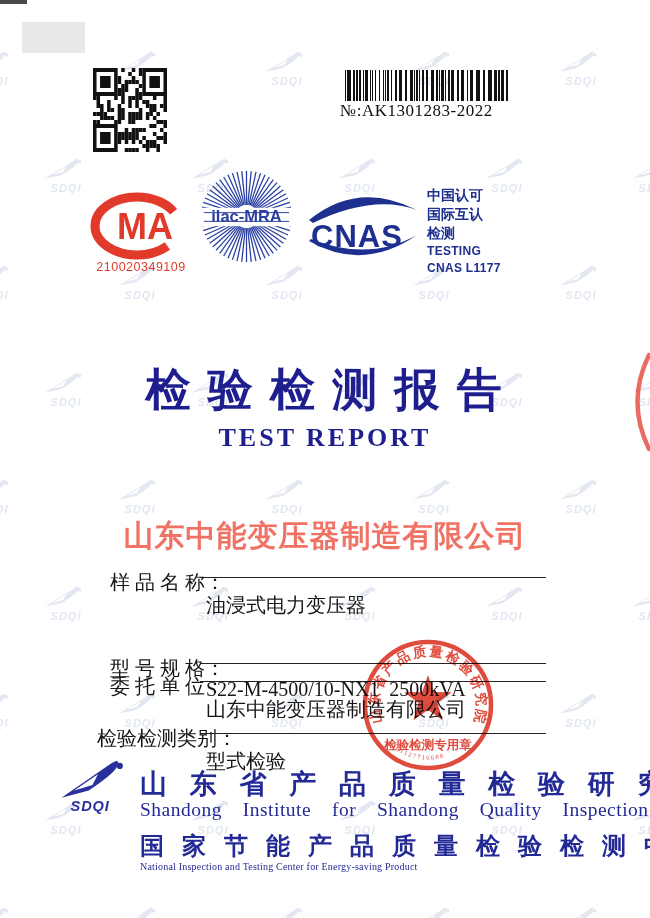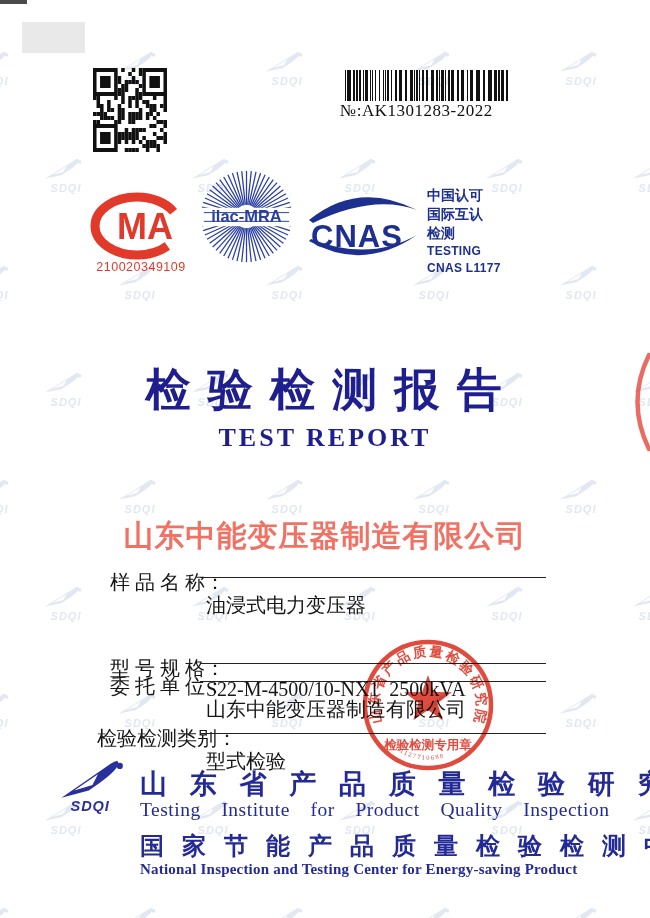--- a/index.html
+++ b/index.html
@@ -51,21 +51,21 @@
   .field .line{position:absolute;left:200px;width:346px;border-bottom:1.5px solid #222;}
   
   .stamp{left:352px;top:636px;mix-blend-mode:multiply;opacity:.92;}
   .stamp-edge{left:622px;top:352px;opacity:.8;}
   
   .sdqi-logo{left:56px;top:756px;}
   .f-line{left:140px;color:#232a96;white-space:pre;}
   .f1{top:766px;font-size:27px;font-weight:600;letter-spacing:8px;}
   .f1en{top:799px;font-size:19.5px;letter-spacing:.5px;word-spacing:5px;}
   .f2{top:830px;font-size:24px;font-weight:600;letter-spacing:6px;}
-  .f2en{top:861px;font-size:15px;font-weight:bold;letter-spacing:.2px;}
+  .f2en{top:861px;font-size:10px;font-weight:normal;letter-spacing:.2px;}
 </style>
 </head>
 <body>
 
 <div class="page">
 
   <div class="abs" id="wm-layer">
       <div class="wm" style="left: -35px; top: 50px;">
         <svg width="50" height="27" viewBox="0 0 90 50">
           <path d="M6,40 L58,8 Q72,-2 67,10 Q63,17 36,34 Z" fill="#e2e7f2"></path>
@@ -768,17 +768,17 @@
     <path d="M27,3 Q4,50 27,97" fill="none" stroke="#e4473a" stroke-width="4.5" stroke-linecap="round"></path>
   </svg>
 
   <svg class="abs sdqi-logo" width="82" height="60" viewBox="0 0 90 62">
     <path d="M6,44 L58,8 Q72,-2 67,10 Q63,18 36,36 Z" fill="#2a2f9e"></path>
     <path d="M20,36 L46,18 L40,30 Z" fill="#ffffff"></path>
     <circle cx="70" cy="9" r="3.4" fill="#2a2f9e"></circle>
     <text x="16" y="58" font-family="Liberation Sans, sans-serif" font-style="italic" font-weight="bold" font-size="16" fill="#2a2f9e" letter-spacing="1">SDQI</text>
   </svg>
   <div class="abs f-line f1">山 东 省 产 品 质 量 检 验 研 究 院</div>
-  <div class="abs f-line f1en">Testing  Institute  for  Product  Quality  Inspection</div>
+  <div class="abs f-line f1en">Shandong  Institute  for  Shandong  Quality  Inspection</div>
   <div class="abs f-line f2">国 家 节 能 产 品 质 量 检 验 检 测 中 心</div>
   <div class="abs f-line f2en">National Inspection and Testing Center for Energy-saving Product</div>
 
 </div>
 
 </body></html>

